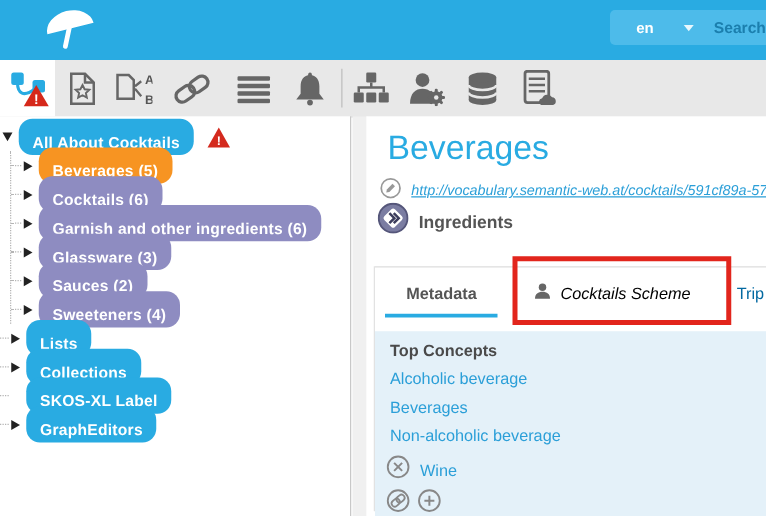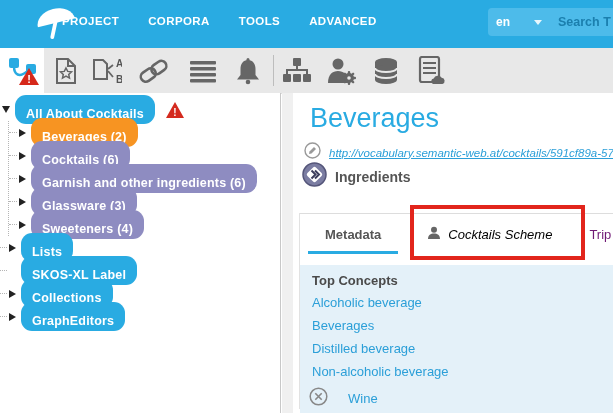--- a/index.html
+++ b/index.html
@@ -6,21 +6,21 @@
   #app{position:relative;width:613px;height:413px;overflow:hidden;
        font-family:"Liberation Sans",sans-serif;background:#fff;}
 
   
   .header{position:absolute;left:0;top:0;width:613px;height:48px;background:#29abe2;}
   .logo{position:absolute;left:32px;top:4px;}
   .menu{position:absolute;left:62px;top:15px;display:flex;gap:29px;}
   .menu span{color:#fff;font-size:11.5px;font-weight:700;letter-spacing:.4px;cursor:pointer;}
   .lang-search{position:absolute;left:488px;top:8px;width:130px;height:28px;background:#4dbbea;
                border-radius:4px;display:flex;align-items:center;}
-  .lang{color:#fff;font-size:12px;font-weight:700;padding-left:8px;}
+  .lang{color:#fff;font-size:12px;font-weight:700;padding-left:21px;}
   .lang-caret{width:0;height:0;border-left:4px solid transparent;border-right:4px solid transparent;
               border-top:5px solid #e8f7fd;margin-left:24px;}
   .search-txt{color:#1b7fae;font-size:12.5px;font-weight:700;margin-left:16px;white-space:nowrap;}
 
   
   .toolbar{position:absolute;left:0;top:48px;width:613px;height:45px;background:#e8e8e8;
            border-bottom:1px solid #ddd;}
   .tb-active{position:absolute;left:0;top:0;width:44px;height:45px;background:#fff;}
   .tb-icon{position:absolute;top:50%;transform:translateY(-50%);display:flex;align-items:center;justify-content:center;}
   .tb-div{position:absolute;left:273px;top:7px;width:1px;height:31px;background:#bdbdbd;}
@@ -56,54 +56,48 @@
   .scheme-row{position:absolute;left:9px;top:69px;display:flex;align-items:center;}
   .scheme-label{margin-left:8px;font-size:14px;font-weight:700;color:#555;}
 
   .content-box{position:absolute;left:6px;top:120px;right:0;height:196px;border-left:1px solid #e2e2e2;}
   .tabs{height:40px;border-top:1px solid #ddd;display:flex;align-items:center;background:#fff;}
   .tab{font-size:13px;cursor:pointer;white-space:nowrap;}
   .tab-active{position:relative;height:40px;display:flex;align-items:center;margin-left:8px;
               padding:0 17px;font-weight:700;color:#555;}
   .tab-active::after{content:"";position:absolute;left:0;bottom:0;width:100%;height:3px;background:#29abe2;}
   .tab-scheme{display:flex;align-items:center;gap:7px;margin-left:29px;color:#000000;font-style:italic;}
-  .tab-triples{margin-left:37px;color:#701a75;}
+  .tab-triples{margin-left:37px;color:#0369a1;}
 
   .panel{position:absolute;left:0;top:52px;right:0;height:150px;background:#e4f1f9;
          border-bottom:1px solid #ccc;padding:6px 0 0 12px;box-sizing:border-box;}
   .panel-heading{font-size:13px;font-weight:700;color:#4a4a4a;margin:2px 0 7px;}
   .concept-link{display:block;font-size:13px;color:#2b9fd8;
                 margin-bottom:8px;cursor:pointer;}
-  .wine-row{display:flex;align-items:center;gap:20px;margin:2px 0 3px -3px;}
+  .wine-row{display:flex;align-items:center;gap:8px;margin:2px 0 3px -3px;}
   .wine-row .concept-link{margin-bottom:0;}
   .panel-actions{display:flex;gap:6px;margin-left:-3px;}
 
   .red-box{position:absolute;left:410px;top:205px;width:167px;height:47px;
            border:4px solid #e2251c;z-index:20;}
 </style>
 </head>
 <body>
 
 <div id="app">
 
   <div class="header">
     <span class="logo">
       <svg width="46" height="40" viewBox="0 0 48 42">
         <g transform="rotate(-14 24 18)">
           <path d="M5 20 A20 15 0 0 1 45 20 Z" fill="#fff"></path>
         </g>
         <rect x="21" y="15" width="4" height="22" rx="2" fill="#fff" transform="rotate(12 23 26)"></rect>
       </svg>
     </span>
-    <div class="menu">
-      <span>PROJECT</span>
-      <span>CORPORA</span>
-      <span>TOOLS</span>
-      <span>ADVANCED</span>
-    </div>
     <div class="lang-search">
       <span class="lang">en</span>
       <span class="lang-caret"></span>
       <span class="search-txt">Search T</span>
     </div>
   </div>
 
   <div class="toolbar">
     <div class="tb-active"></div>
 
@@ -213,52 +207,56 @@
         <svg width="20" height="18" viewBox="0 0 20 18">
           <polygon points="10,1 19,17 1,17" fill="#d42a1e"></polygon>
           <text x="10" y="15" font-size="10" font-weight="bold" fill="#fff" text-anchor="middle" font-family="Liberation Sans, sans-serif">!</text>
         </svg>
       </span>
     </div>
 
     <div class="children">
       <div class="trow">
         <span class="caret-r"></span>
-        <span class="pill c-orange">Beverages (2)</span>
+        <span class="pill c-orange">Beverages (5)</span>
       </div>
       <div class="trow">
         <span class="caret-r"></span>
         <span class="pill c-purple">Cocktails (6)</span>
       </div>
       <div class="trow">
         <span class="caret-r"></span>
         <span class="pill c-purple">Garnish and other ingredients (6)</span>
       </div>
       <div class="trow">
         <span class="caret-r"></span>
         <span class="pill c-purple">Glassware (3)</span>
       </div>
       <div class="trow">
         <span class="caret-r"></span>
+        <span class="pill c-purple">Sauces (2)</span>
+      </div>
+      <div class="trow">
+        <span class="caret-r"></span>
         <span class="pill c-purple">Sweeteners (4)</span>
       </div>
     </div>
 
     <div class="lower">
       <div class="trow">
         <span class="caret-r"></span>
         <span class="pill c-cyan">Lists</span>
+      </div>
+      <div class="trow">
+        <span class="caret-r"></span>
+        <span class="pill c-cyan">Collections</span>
       </div>
       <div class="trow">
         <span class="caret-none"></span>
         <span class="pill c-cyan">SKOS-XL Label</span>
-      </div>
-      <div class="trow">
-        <span class="caret-r"></span>
-        <span class="pill c-cyan">Collections</span>
       </div>
       <div class="trow">
         <span class="caret-r"></span>
         <span class="pill c-cyan">GraphEditors</span>
       </div>
     </div>
   </div>
 
   <div class="gutter"></div>
 
@@ -298,21 +296,20 @@
           </span>
           <span>Cocktails Scheme</span>
         </span>
         <span class="tab tab-triples">Trip</span>
       </div>
 
       <div class="panel">
         <div class="panel-heading">Top Concepts</div>
         <span class="concept-link">Alcoholic beverage</span>
         <span class="concept-link">Beverages</span>
-        <span class="concept-link">Distilled beverage</span>
         <span class="concept-link">Non-alcoholic beverage</span>
 
         <div class="wine-row">
           <span>
             <svg width="19" height="19" viewBox="0 0 19 19">
               <circle cx="9.5" cy="9.5" r="8.3" fill="none" stroke="#888" stroke-width="1.5"></circle>
               <path d="M6.3 6.3 l6.4 6.4 M12.7 6.3 l-6.4 6.4" stroke="#888" stroke-width="1.6"></path>
             </svg>
           </span>
           <span class="concept-link">Wine</span>

